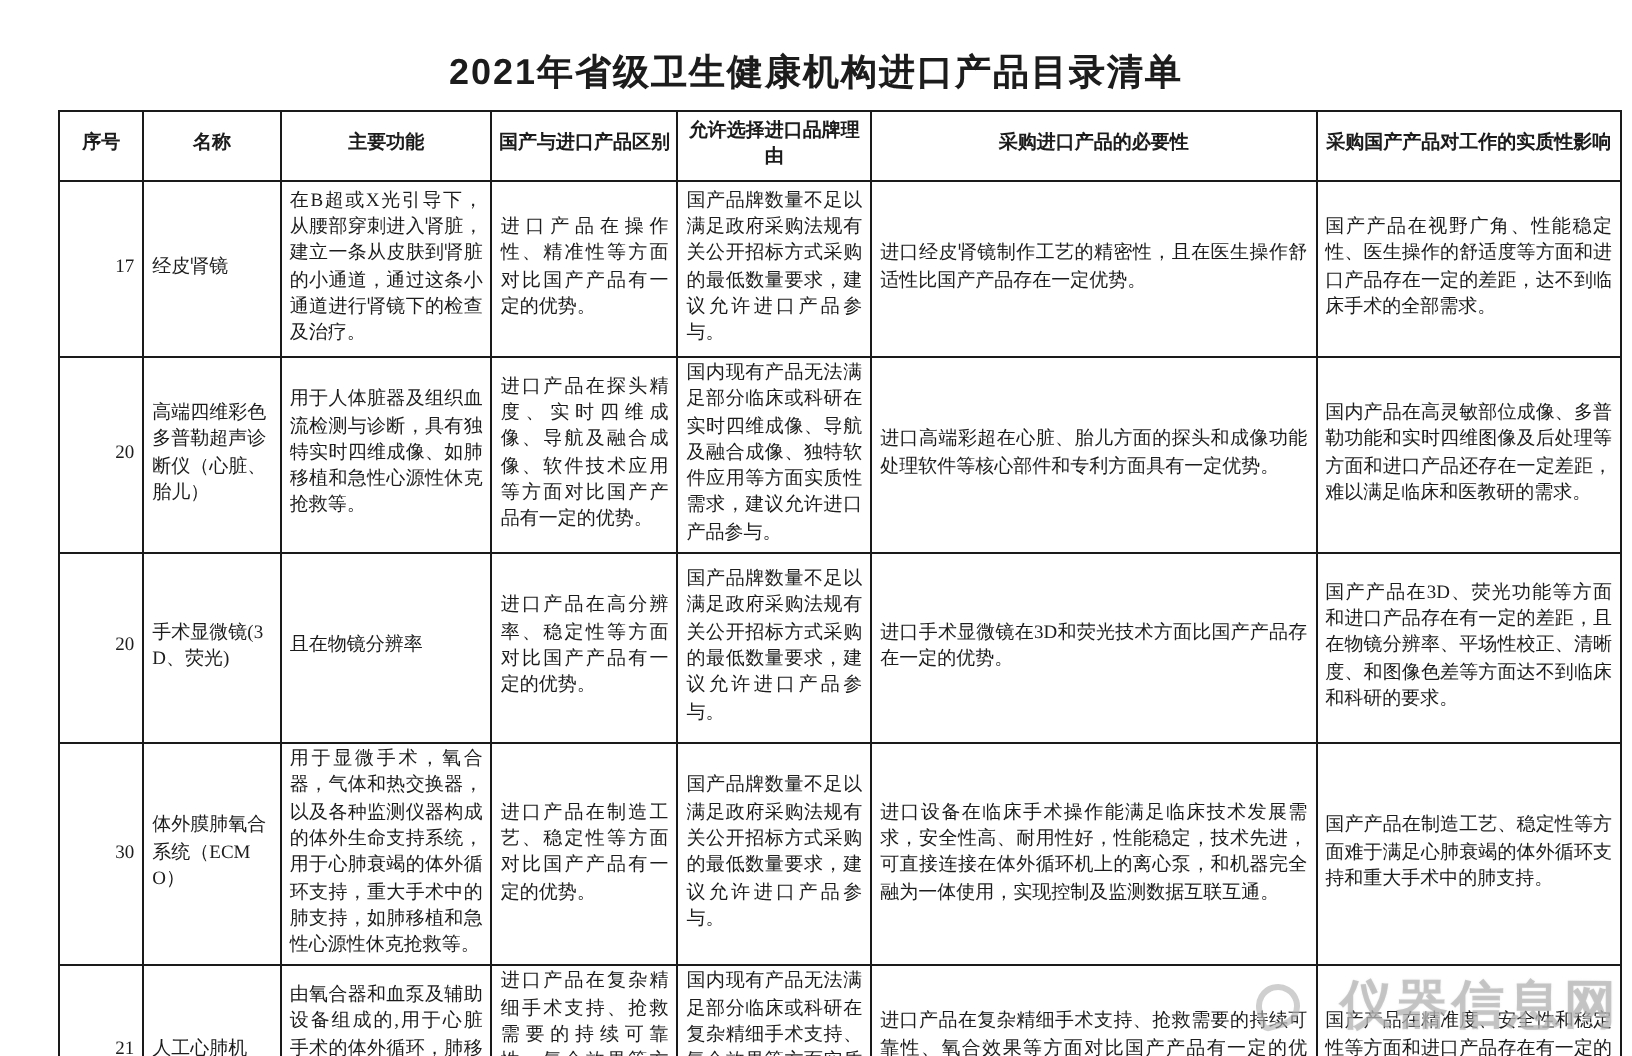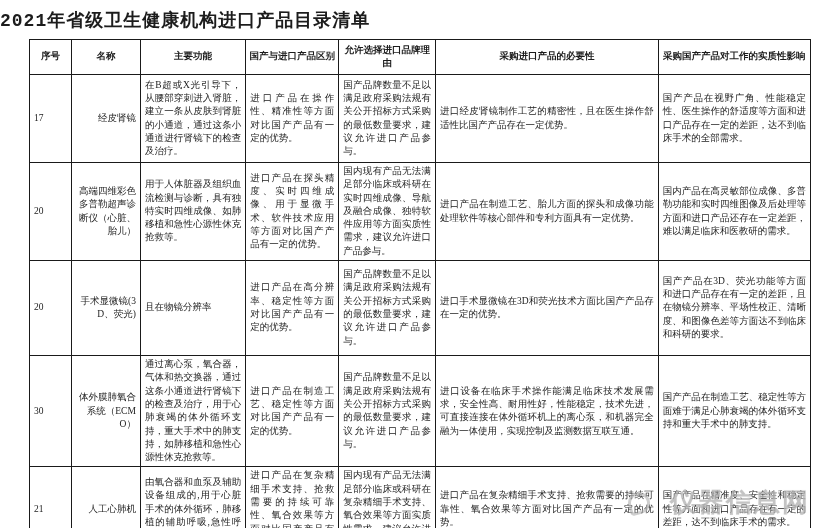--- a/index.html
+++ b/index.html
@@ -6,25 +6,26 @@
   body{
     width:816px;height:528px;
     background:#ffffff;
     font-family:"Liberation Serif","DejaVu Serif",serif;
     color:#1c1c1c;
     position:relative;
     overflow:hidden;
   }
   .page{position:absolute;left:0;top:0;width:816px;height:528px;}
   .doc-title{
+    text-align:center;
     font-size:18px;
     font-weight:bold;
     letter-spacing:1px;
-    margin:8px 0 7px 0;
-    font-family:Liberation Mono, monospace;
+    margin:24px 0 7px 0;
+    font-family:Liberation Sans, sans-serif;
   }
   table.catalog{
     border-collapse:collapse;
     table-layout:fixed;
     width:782px;
     margin-left:29px;
     background:#fff;
   }
   table.catalog th, table.catalog td{
     border:1px solid #1a1a1a;
@@ -33,22 +34,22 @@
     font-size:9.5px;
     line-height:1.4;
     word-break:break-all;
   }
   table.catalog th{
     font-weight:bold;
     text-align:center;
     height:30px;
     padding:2px 2px;
   }
-  td.c-no{text-align:left;}
-  td.c-name{text-align:right;}
+  td.c-no{text-align:right;}
+  td.c-name{text-align:left;}
   td.c-text{text-align:justify;text-justify:inter-ideograph;}
   tbody tr:nth-child(1){height:88px;}
   tbody tr:nth-child(2){height:87px;}
   tbody tr:nth-child(3){height:95px;}
   tbody tr:nth-child(4){height:105px;}
   tbody tr:nth-child(5){height:67px;}
   col.w-no{width:5.4%;}
   col.w-name{width:8.8%;}
   col.w-func{width:13.5%;}
   col.w-diff{width:11.9%;}
@@ -110,38 +111,38 @@
           <td class="c-text">在B超或X光引导下，从腰部穿刺进入肾脏，建立一条从皮肤到肾脏的小通道，通过这条小通道进行肾镜下的检查及治疗。</td>
           <td class="c-text">进口产品在操作性、精准性等方面对比国产产品有一定的优势。</td>
           <td class="c-text">国产品牌数量不足以满足政府采购法规有关公开招标方式采购的最低数量要求，建议允许进口产品参与。</td>
           <td class="c-text">进口经皮肾镜制作工艺的精密性，且在医生操作舒适性比国产产品存在一定优势。</td>
           <td class="c-text">国产产品在视野广角、性能稳定性、医生操作的舒适度等方面和进口产品存在一定的差距，达不到临床手术的全部需求。</td>
         </tr>
         <tr>
           <td class="c-no">20</td>
           <td class="c-name">高端四维彩色多普勒超声诊断仪（心脏、胎儿）</td>
           <td class="c-text">用于人体脏器及组织血流检测与诊断，具有独特实时四维成像、如肺移植和急性心源性休克抢救等。</td>
-          <td class="c-text">进口产品在探头精度、实时四维成像、用于显微手术、软件技术应用等方面对比国产产品有一定的优势。</td>
+          <td class="c-text">进口产品在探头精度、实时四维成像、导航及融合成像、软件技术应用等方面对比国产产品有一定的优势。</td>
           <td class="c-text">国内现有产品无法满足部分临床或科研在实时四维成像、导航及融合成像、独特软件应用等方面实质性需求，建议允许进口产品参与。</td>
-          <td class="c-text">进口产品在制造工艺、胎儿方面的探头和成像功能处理软件等核心部件和专利方面具有一定优势。</td>
+          <td class="c-text">进口高端彩超在心脏、胎儿方面的探头和成像功能处理软件等核心部件和专利方面具有一定优势。</td>
           <td class="c-text">国内产品在高灵敏部位成像、多普勒功能和实时四维图像及后处理等方面和进口产品还存在一定差距，难以满足临床和医教研的需求。</td>
         </tr>
         <tr>
           <td class="c-no">20</td>
           <td class="c-name">手术显微镜(3D、荧光)</td>
           <td class="c-text">且在物镜分辨率</td>
           <td class="c-text">进口产品在高分辨率、稳定性等方面对比国产产品有一定的优势。</td>
           <td class="c-text">国产品牌数量不足以满足政府采购法规有关公开招标方式采购的最低数量要求，建议允许进口产品参与。</td>
           <td class="c-text">进口手术显微镜在3D和荧光技术方面比国产产品存在一定的优势。</td>
           <td class="c-text">国产产品在3D、荧光功能等方面和进口产品存在有一定的差距，且在物镜分辨率、平场性校正、清晰度、和图像色差等方面达不到临床和科研的要求。</td>
         </tr>
         <tr>
           <td class="c-no">30</td>
           <td class="c-name">体外膜肺氧合系统（ECMO）</td>
-          <td class="c-text">通过离心泵，氧合器，气体和热交换器，通过这条小通道进行肾镜下的检查及治疗，用于心肺衰竭的体外循环支持，重大手术中的肺支持，如肺移植和急性心源性休克抢救等。</td>
+          <td class="c-text">用于显微手术，氧合器，气体和热交换器，以及各种监测仪器构成的体外生命支持系统，用于心肺衰竭的体外循环支持，重大手术中的肺支持，如肺移植和急性心源性休克抢救等。</td>
           <td class="c-text">进口产品在制造工艺、稳定性等方面对比国产产品有一定的优势。</td>
           <td class="c-text">国产品牌数量不足以满足政府采购法规有关公开招标方式采购的最低数量要求，建议允许进口产品参与。</td>
           <td class="c-text">进口设备在临床手术操作能满足临床技术发展需求，安全性高、耐用性好，性能稳定，技术先进，可直接连接在体外循环机上的离心泵，和机器完全融为一体使用，实现控制及监测数据互联互通。</td>
           <td class="c-text">国产产品在制造工艺、稳定性等方面难于满足心肺衰竭的体外循环支持和重大手术中的肺支持。</td>
         </tr>
         <tr>
           <td class="c-no">21</td>
           <td class="c-name">人工心肺机</td>
           <td class="c-text">由氧合器和血泵及辅助设备组成的,用于心脏手术的体外循环，肺移植的辅助呼吸,急性呼吸衰竭的辅助治疗等。</td>
           <td class="c-text">进口产品在复杂精细手术支持、抢救需要的持续可靠性、氧合效果等方面对比国产产品有一定的优势。</td>

